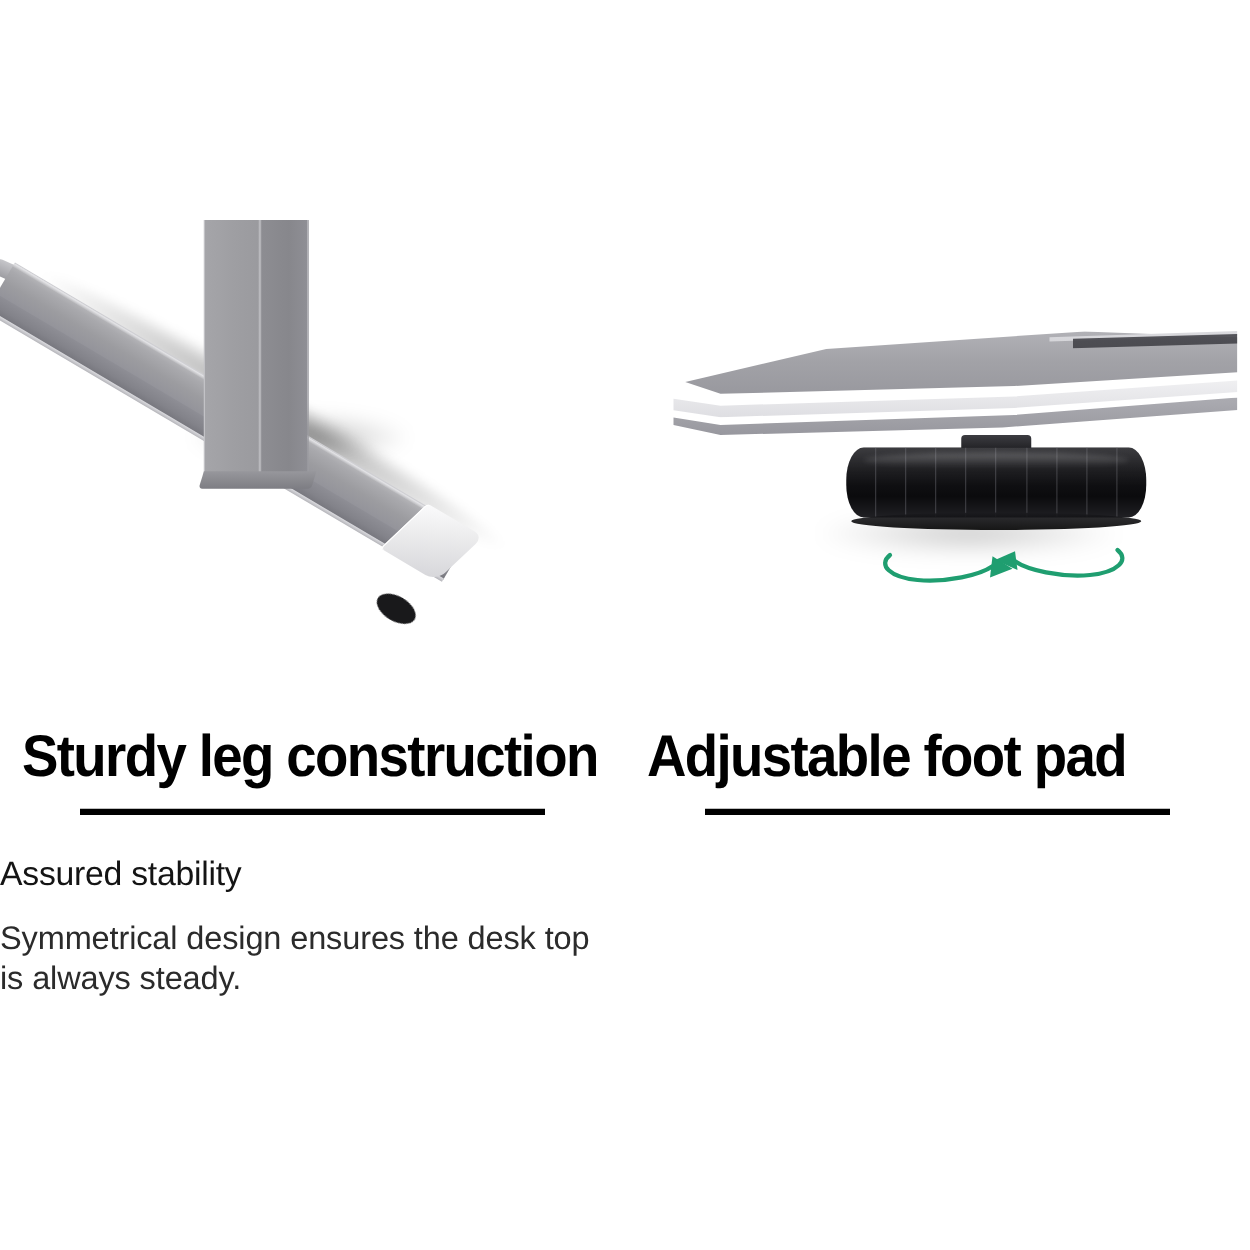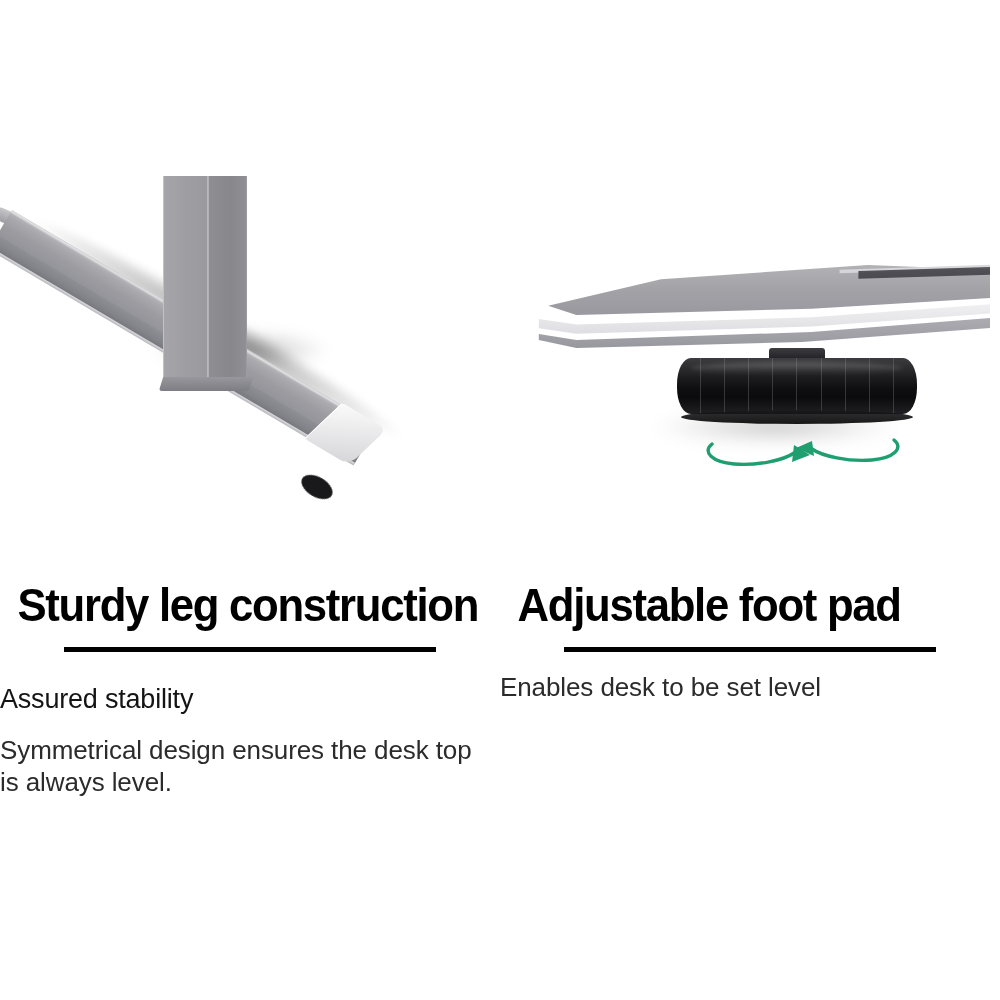--- a/index.html
+++ b/index.html
@@ -242,21 +242,21 @@
 
         </div>
       </div>
 
       <div class="text">
         <h2 class="heading">Sturdy leg construction</h2>
         <div class="rule"></div>
         <h3 class="subheading">Assured stability</h3>
         <p class="body">
           <span>Symmetrical design ensures the desk top</span>
-          <span>is always level.</span>
+          <span>is always steady.</span>
         </p>
       </div>
     </section>
 
     <section class="panel">
 
       <div class="stage">
         <div class="pad-wrap">
 
           <div class="pad-shadow"></div>
@@ -298,19 +298,18 @@
             <polygon points="114,23 98,30 116,38" fill="#1f9e70"></polygon>
           </svg>
 
         </div>
       </div>
 
       <div class="text">
         <h2 class="heading">Adjustable foot pad</h2>
         <div class="rule"></div>
         <p class="body">
-          <span>Enables desk to be set level</span>
         </p>
       </div>
     </section>
 
   </div>
 </div>
 
 </body></html>

